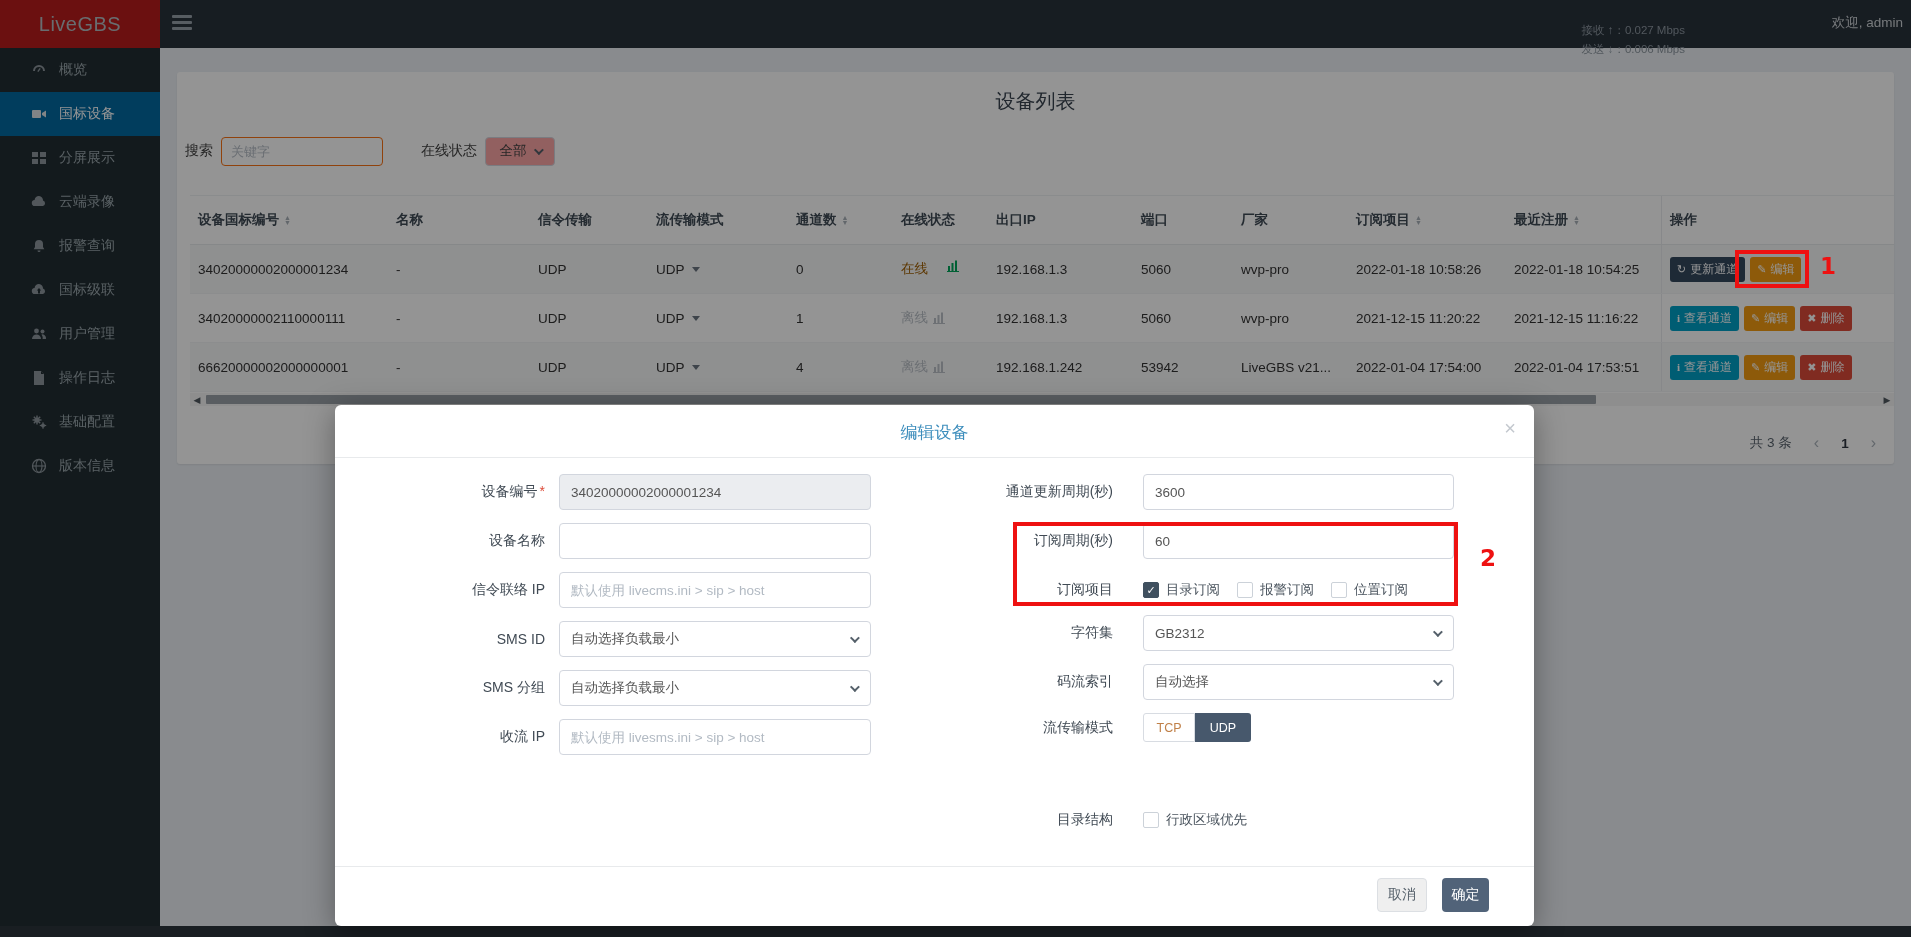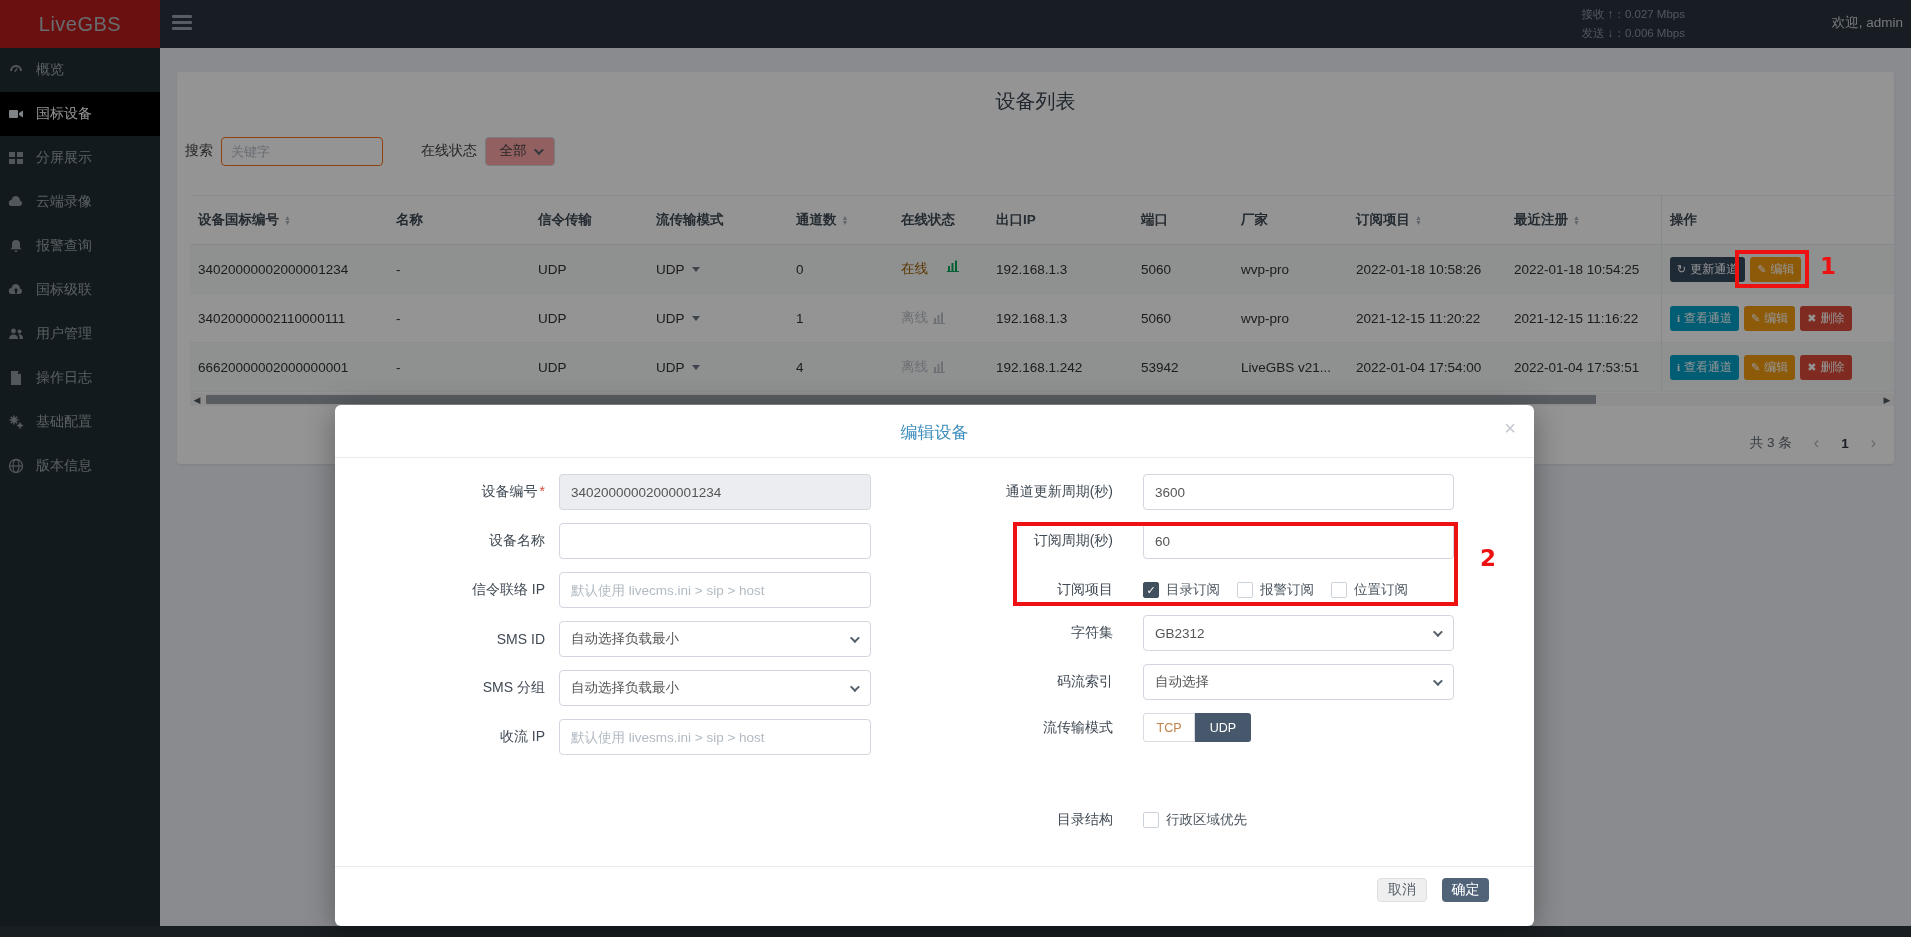--- a/index.html
+++ b/index.html
@@ -6,31 +6,31 @@
   html,body { width:1911px; height:937px; overflow:hidden; background:#ecf0f5;
     font-family:"Liberation Sans","DejaVu Sans",sans-serif; }
   .stage { position:relative; width:1911px; height:937px; }
 
   
   .topbar { position:absolute; left:0; top:0; width:1911px; height:48px; background:#28323c; z-index:1; }
   .logo { position:absolute; left:0; top:0; width:160px; height:48px; background:#b91c1c;
     color:#b4bcc1; font-size:20px; display:flex; align-items:center; justify-content:center; letter-spacing:.5px; }
   .burger { position:absolute; left:172px; top:15px; width:20px; height:16px; cursor:pointer; }
   .burger i { display:block; height:3px; background:#97a1a9; margin-bottom:3px; border-radius:1px; }
-  .stats { position:absolute; right:226px; top:5px; color:#8d97a0; font-size:11.5px; line-height:19px; text-align:left; }
+  .stats { position:absolute; right:226px; top:21px; color:#8d97a0; font-size:11.5px; line-height:19px; text-align:left; }
   .stats .arr { font-weight:bold; color:#98a2ab; }
   .welcome { position:absolute; right:8px; top:14px; color:#ccd1d5; font-size:13.5px; }
 
   
   .sidebar { position:absolute; left:0; top:48px; width:160px; height:889px; background:#222d32; z-index:1; }
-  .side-item { height:44px; display:flex; align-items:center; padding-left:8px; color:#9aa7ad;
+  .side-item { height:44px; display:flex; align-items:center; padding-left:31px; color:#9aa7ad;
     font-size:14px; cursor:pointer; }
   .side-item .side-icon { width:16px; height:16px; margin-right:12px; display:inline-flex; }
   .side-item .side-icon svg { width:16px; height:16px; fill:#8d979e; }
-  .side-item.active { background:#000000; color:#fff; }
+  .side-item.active { background:#0369a1; color:#fff; }
   .side-item.active .side-icon svg { fill:#dfe4e7; }
 
   
   .content { position:absolute; left:160px; top:48px; width:1751px; height:889px; background:#ecf0f5; }
   .panel { position:absolute; left:17px; top:24px; width:1717px; height:392px; background:#fff;
     border-radius:3px; box-shadow:0 1px 2px rgba(0,0,0,.08); }
   .page-title { position:absolute; left:0; top:16px; width:100%; text-align:center;
     font-size:20px; color:#394450; }
   .filters { position:absolute; left:8px; top:64px; height:30px; display:flex; align-items:center; font-size:14px; color:#444; }
   .f-label { margin-right:8px; }
@@ -108,21 +108,21 @@
   .cbgroup { display:flex; align-items:center; gap:17px; }
   .cbitem { display:flex; align-items:center; gap:7px; font-size:13.5px; color:#4a545e; cursor:pointer; }
   .cbox { width:16px; height:16px; border:1px solid #ccd2d9; border-radius:2px; background:#fff;
     display:flex; align-items:center; justify-content:center; }
   .cbox.checked { background:#40505f; border-color:#40505f; color:#fff; font-size:11px; }
   .toggle { display:flex; height:29px; }
   .tg { display:flex; align-items:center; justify-content:center; font-size:12.5px; cursor:pointer; }
   .tg-off { width:52px; background:#fff; border:1px solid #d8dce2; border-radius:3px 0 0 3px; color:#c08048; }
   .tg-on { width:56px; background:#47586c; border-radius:0 3px 3px 0; color:#fff; }
   .m-foot { position:absolute; left:0; top:461px; width:100%; height:60px; border-top:1px solid #e8eaec; }
-  .btn { position:absolute; top:11px; height:24px; border-radius:4px; font-size:14px;
+  .btn { position:absolute; top:11px; height:34px; border-radius:4px; font-size:14px;
     display:flex; align-items:center; justify-content:center; cursor:pointer; }
   .btn-cancel { right:107px; width:50px; background:#efefef; border:1px solid #dcdfe3; color:#55606a; }
   .btn-ok { right:45px; width:47px; background:#516379; color:#fff; }
 
   
   .anno { position:absolute; z-index:30; }
   .anno-box { border:4px solid #ee1111; }
   .anno-num { color:#ee1111; font-size:23px; font-weight:bold; font-family:"DejaVu Sans",sans-serif; }
 </style>
 </head>

